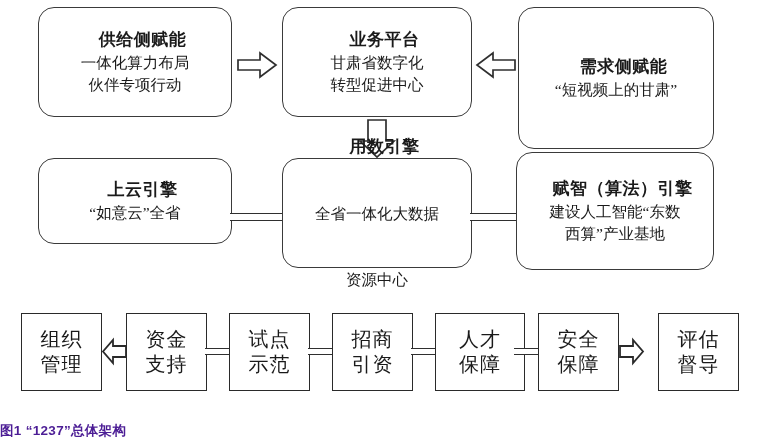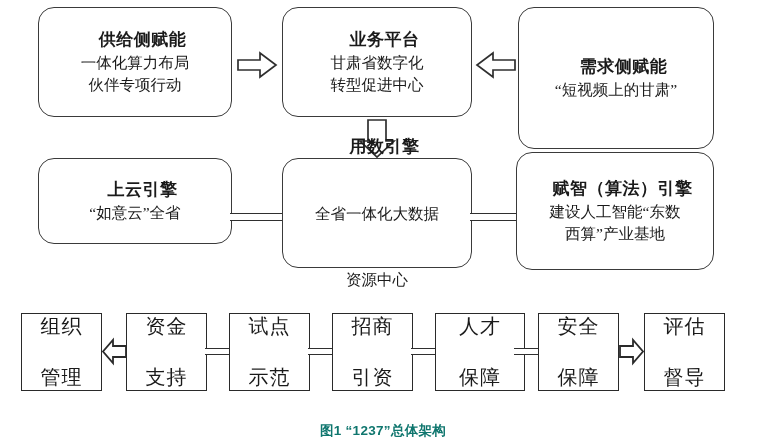--- a/index.html
+++ b/index.html
@@ -51,21 +51,21 @@
 
   
   .sbox {
     position: absolute;
     border: 1.8px solid #2a2a2a;
     background: #ffffff;
     box-sizing: border-box;
     display: flex;
     flex-direction: column;
     align-items: center;
-    justify-content: space-between;
+    justify-content: center;
     text-align: center;
   }
   .sbox .ln {
     font-size: 20px;
     line-height: 1.26;
     white-space: nowrap;
     letter-spacing: 1px;
   }
 
   
@@ -82,25 +82,24 @@
     border-bottom: 1.6px solid #2f2f2f;
     background: #ffffff;
   }
 
   
   #caption {
     position: absolute;
     left: 0;
     right: 0;
     bottom: 8px;
-    text-align: center;
     font-family: "Liberation Sans", "DejaVu Sans", sans-serif;
     font-size: 13.5px;
     font-weight: bold;
-    color: #0f766e;
+    color: #4c1d95;
     letter-spacing: 0.3px;
   }
 </style>
 </head>
 <body>
 
 <div id="diagram">
 
   <div class="rbox" style="left:38px; top:7px; width:194px; height:110px;">
     <div class="ttl">供给侧赋能</div>
@@ -201,20 +200,20 @@
     <div class="ln">安全</div>
     <div class="ln">保障</div>
   </div>
 
   <div class="barrow" style="left:618px; top:337px;">
     <svg width="27" height="29" viewBox="0 0 27 29">
       <polygon points="2,9 15,9 15,3 25,14.5 15,26 15,20 2,20" fill="#ffffff" stroke="#2a2a2a" stroke-width="1.8" stroke-linejoin="miter"></polygon>
     </svg>
   </div>
 
-  <div class="sbox" style="left:644px; top:313px; width:81px; height:78px;">
+  <div class="sbox" style="left:658px; top:313px; width:81px; height:78px;">
     <div class="ln">评估</div>
     <div class="ln">督导</div>
   </div>
 
   <div id="caption">图1 “1237”总体架构</div>
 
 </div>
 
 </body></html>

